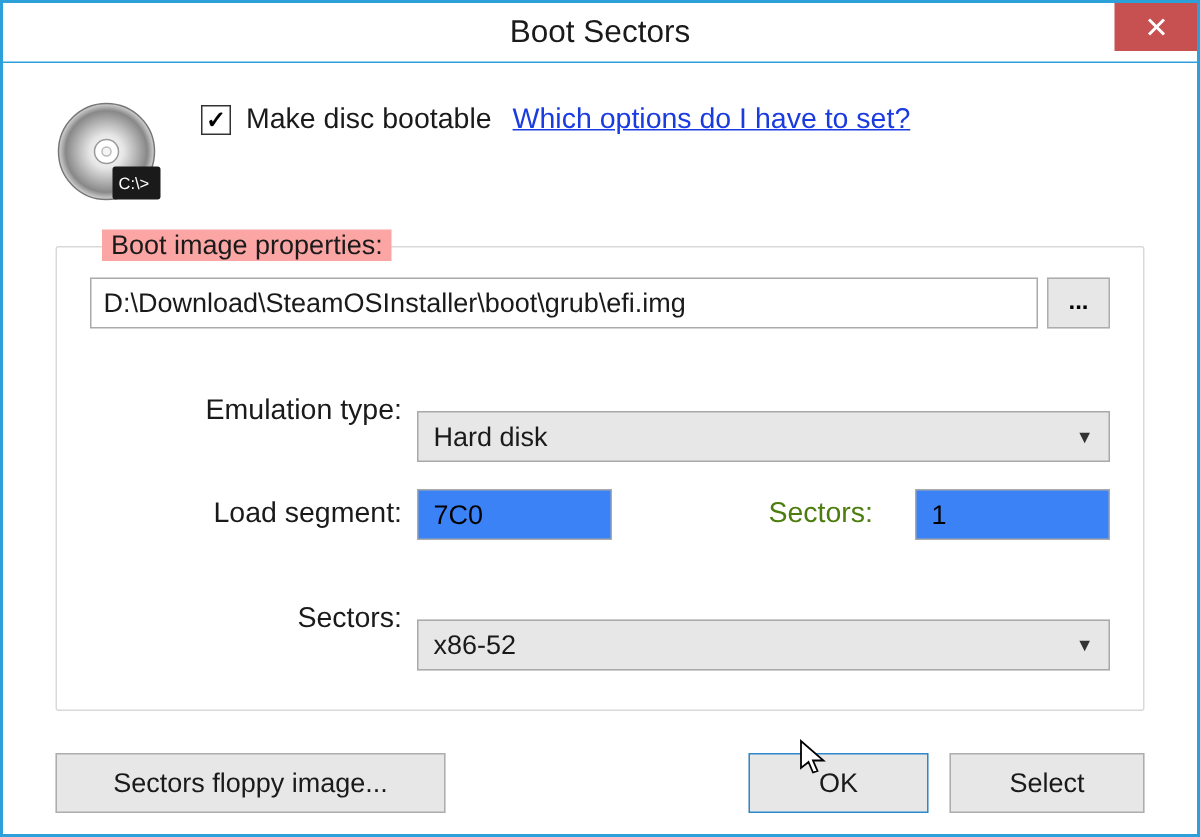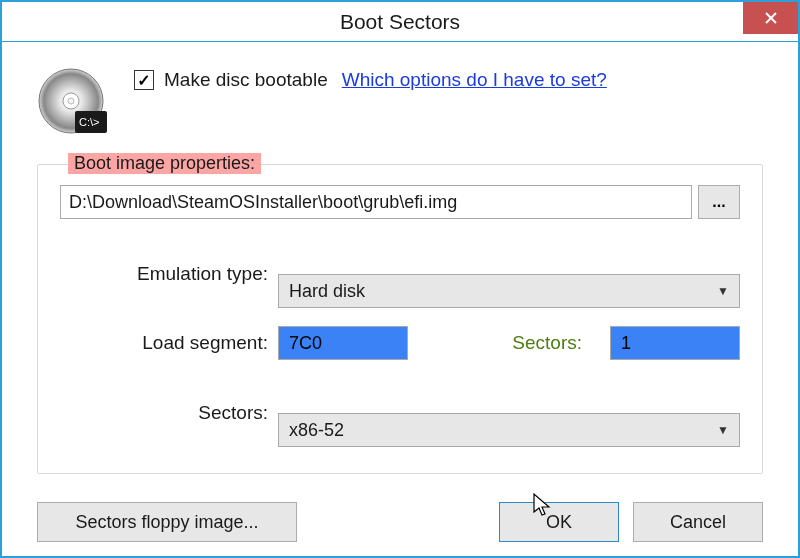--- a/index.html
+++ b/index.html
@@ -295,21 +295,21 @@
         <div class="select">
           <span>x86-52</span>
           <span class="chev">▼</span>
         </div>
       </div>
     </div>
 
     <div class="button-bar">
       <div class="btn floppy">Sectors floppy image...</div>
       <div class="btn ok">OK</div>
-      <div class="btn cancel">Cancel</div>
+      <div class="btn cancel">Select</div>
     </div>
 
   </div>
 
   <svg class="cursor" viewBox="0 0 20 26">
     <path d="M2 2 L2 20 L7 16 L10 23 L13 22 L10 15 L17 15 Z" fill="#fff" stroke="#000" stroke-width="1.2"></path>
   </svg>
 
 </div>
 

